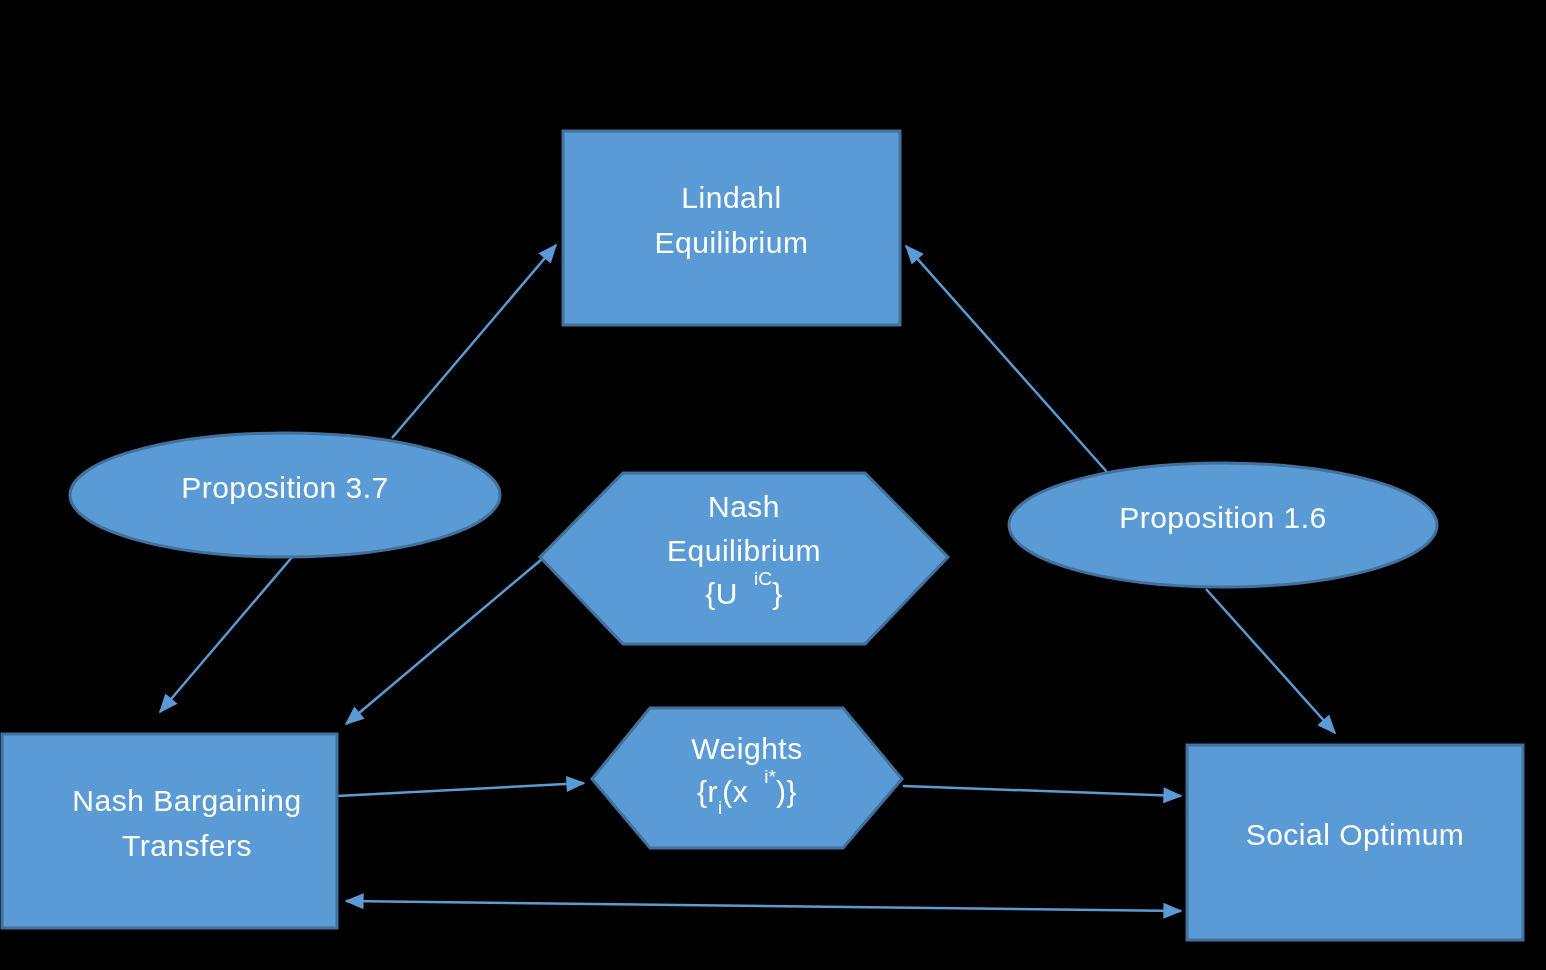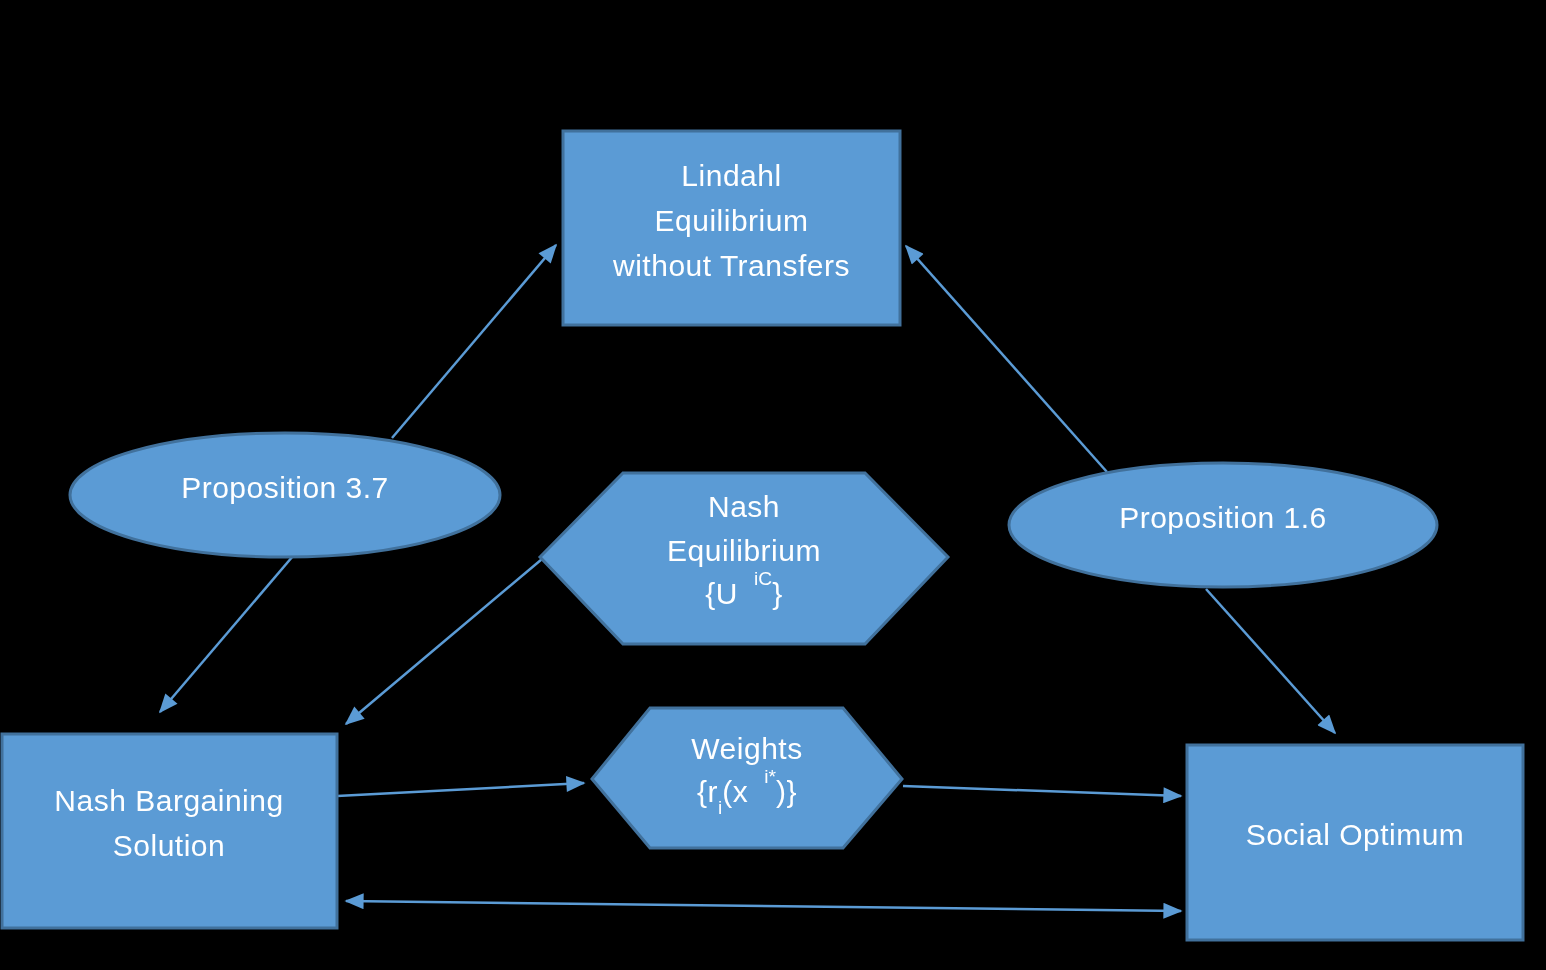--- a/index.html
+++ b/index.html
@@ -65,21 +65,20 @@
     <ellipse class="shape" cx="1223" cy="525" rx="214" ry="62"></ellipse>
     <polygon class="shape" points="540,557 623,473 865,473 948,557 865,644 623,644"></polygon>
     <polygon class="shape" points="592,779 650,708 843,708 902,779 843,848 650,848"></polygon>
     <rect class="shape" x="2" y="734" width="335" height="194"></rect>
     <rect class="shape" x="1187" y="745" width="336" height="195"></rect>
   </svg>
 
   <div class="label" style="left:563px; top:131px; width:337px; height:194px;">
     <span class="ln">Lindahl</span>
     <span class="ln">Equilibrium</span>
-    <span class="ln">without Transfers</span>
   </div>
 
   <div class="label" style="left:70px; top:433px; width:430px; height:124px;">
     <span class="ln">Proposition 3.7</span>
   </div>
 
   <div class="label" style="left:1009px; top:463px; width:428px; height:124px;">
     <span class="ln">Proposition 1.6</span>
   </div>
 
@@ -87,22 +86,22 @@
     <span class="ln">Nash</span>
     <span class="ln">Equilibrium</span>
     <span class="ln math"><span>{U</span><sup>iC</sup><span>}</span></span>
   </div>
 
   <div class="label" style="left:592px; top:707px; width:310px; height:142px; line-height:1.45; padding-bottom:12px;text-align:center;">
     <span class="ln">Weights</span>
     <span class="ln math"><span>{r</span><sub>i</sub><span>(x</span><sup>i*</sup><span>)}</span></span>
   </div>
 
-  <div class="label" style="left:2px; top:734px; width:334px; height:194px;">
+  <div class="label" style="left:20px; top:734px; width:334px; height:194px;">
     <span class="ln">Nash Bargaining</span>
-    <span class="ln">Solution</span>
+    <span class="ln">Transfers</span>
   </div>
 
   <div class="label" style="left:1187px; top:745px; width:336px; height:195px;">
     <span class="ln">Social Optimum</span>
   </div>
 
 </div>
 
 </body></html>

